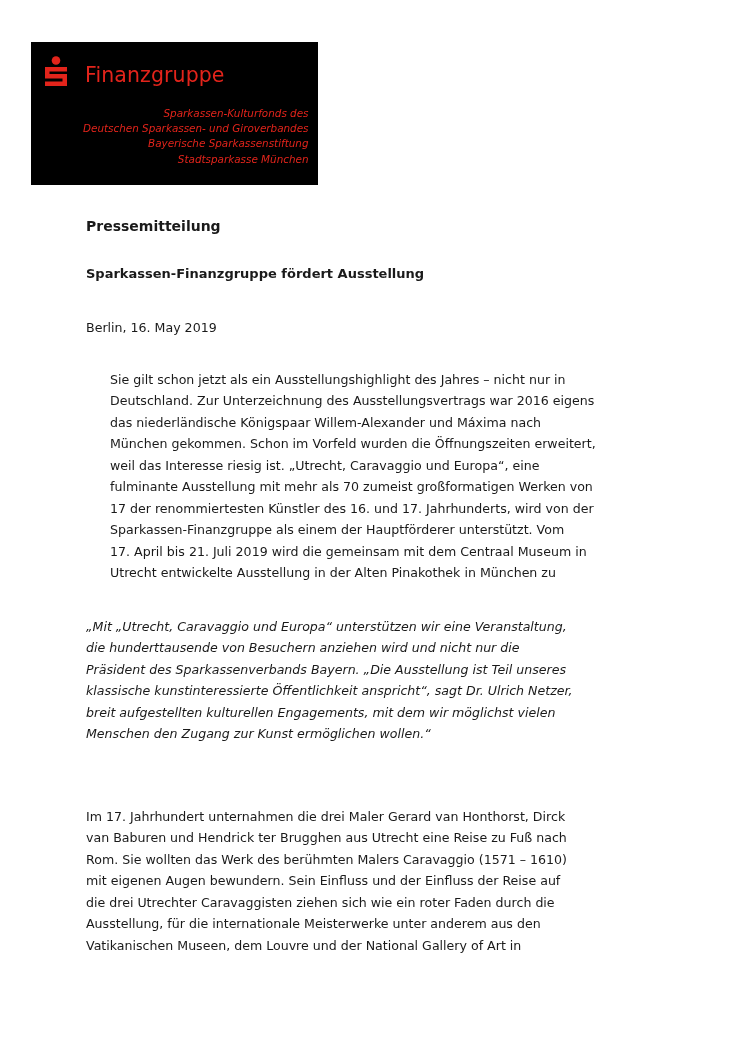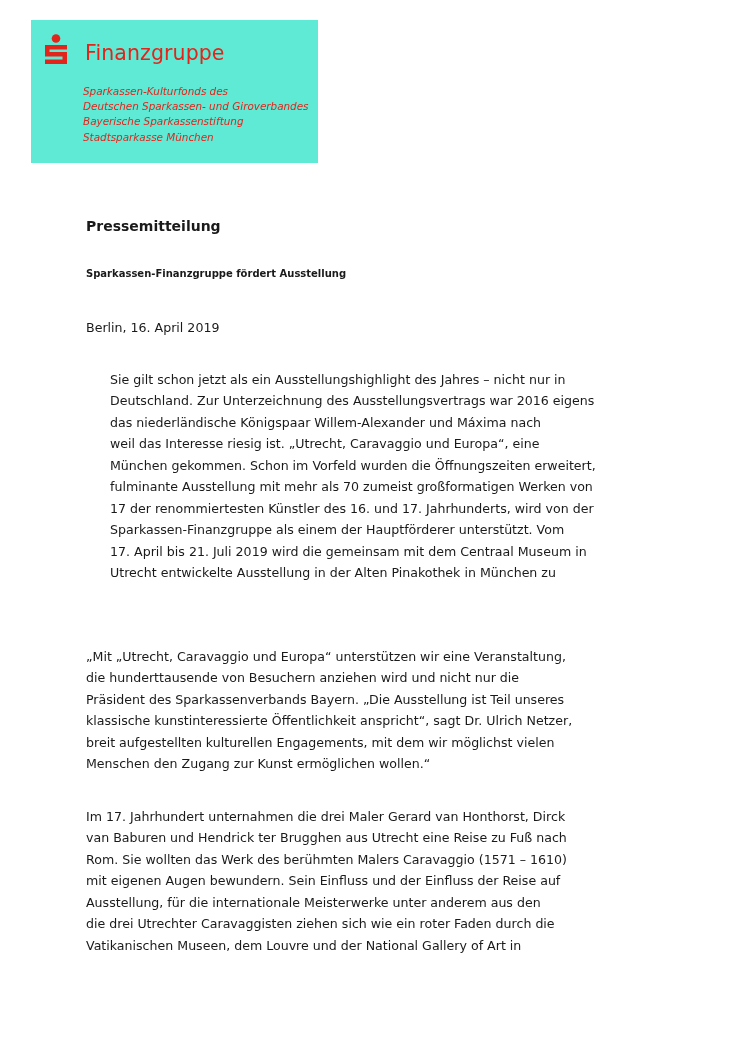--- a/index.html
+++ b/index.html
@@ -11,24 +11,25 @@
       width: 746px;
       height: 1056px;
       position: relative;
       overflow: hidden;
       font-family: "DejaVu Sans", "Liberation Sans", sans-serif;
       color: #1a1a1a;
     }
     .logo-block {
       position: absolute;
       left: 31px;
-      top: 20px;
+      top: 42px;
       width: 287px;
       height: 143px;
-      background: #5eead4;
+      background: #000000;
+      text-align: right;
     }
     .logo-s {
       position: absolute;
       left: 11px;
       top: 14px;
       width: 28px;
       height: 32px;
     }
     .logo-wordmark {
       position: absolute;
@@ -64,21 +65,21 @@
       left: 0;
       font-size: 14px;
       font-weight: bold;
       white-space: nowrap;
       line-height: 20px;
     }
     .headline {
       position: absolute;
       top: 265px;
       left: 0;
-      font-size: 10px;
+      font-size: 13px;
       font-weight: bold;
       line-height: 17px;
       white-space: nowrap;
     }
     .dateline {
       position: absolute;
       top: 319px;
       left: 0;
       font-size: 12.6px;
       line-height: 18px;
@@ -86,21 +87,21 @@
     }
     .para {
       position: absolute;
       left: 0;
       font-size: 12.6px;
       line-height: 21.45px;
       white-space: nowrap;
     }
     .para .ln { height: 21.45px; }
     .p1 { top: 369px; margin-left: 24px; }
-    .p2 { top: 646px; }
+    .p2 { top: 616px; font-style: italic; }
     .p3 { top: 806px; }
   </style>
 </head>
 <body>
 
 <div class="logo-block">
   <svg class="logo-s" viewBox="0 0 28 32">
     <circle cx="14" cy="4.5" r="4.3" fill="#e3241b"></circle>
     <path d="M3 11 h22 v4.5 h-17.5 v2.5 h17.5 v12 h-22 v-4.5 h17.5 v-3 h-17.5 z" fill="#e3241b"></path>
   </svg>
@@ -113,28 +114,28 @@
   </div>
 </div>
 
 <div class="doc">
   <div class="label">Pressemitteilung</div>
 
   <div class="headline">
     <div>Sparkassen-Finanzgruppe fördert Ausstellung</div>
   </div>
 
-  <div class="dateline">Berlin, 16. April 2019</div>
+  <div class="dateline">Berlin, 16. May 2019</div>
 
   <div class="para p1">
     <div class="ln">Sie gilt schon jetzt als ein Ausstellungshighlight des Jahres – nicht nur in</div>
     <div class="ln">Deutschland. Zur Unterzeichnung des Ausstellungsvertrags war 2016 eigens</div>
     <div class="ln">das niederländische Königspaar Willem-Alexander und Máxima nach</div>
+    <div class="ln">München gekommen. Schon im Vorfeld wurden die Öffnungszeiten erweitert,</div>
     <div class="ln">weil das Interesse riesig ist. „Utrecht, Caravaggio und Europa“, eine</div>
-    <div class="ln">München gekommen. Schon im Vorfeld wurden die Öffnungszeiten erweitert,</div>
     <div class="ln">fulminante Ausstellung mit mehr als 70 zumeist großformatigen Werken von</div>
     <div class="ln">17 der renommiertesten Künstler des 16. und 17. Jahrhunderts, wird von der</div>
     <div class="ln">Sparkassen-Finanzgruppe als einem der Hauptförderer unterstützt. Vom</div>
     <div class="ln">17. April bis 21. Juli 2019 wird die gemeinsam mit dem Centraal Museum in</div>
     <div class="ln">Utrecht entwickelte Ausstellung in der Alten Pinakothek in München zu</div>
   </div>
 
   <div class="para p2">
     <div class="ln">„Mit „Utrecht, Caravaggio und Europa“ unterstützen wir eine Veranstaltung,</div>
     <div class="ln">die hunderttausende von Besuchern anziehen wird und nicht nur die</div>
@@ -142,17 +143,17 @@
     <div class="ln">klassische kunstinteressierte Öffentlichkeit anspricht“, sagt Dr. Ulrich Netzer,</div>
     <div class="ln">breit aufgestellten kulturellen Engagements, mit dem wir möglichst vielen</div>
     <div class="ln">Menschen den Zugang zur Kunst ermöglichen wollen.“</div>
   </div>
 
   <div class="para p3">
     <div class="ln">Im 17. Jahrhundert unternahmen die drei Maler Gerard van Honthorst, Dirck</div>
     <div class="ln">van Baburen und Hendrick ter Brugghen aus Utrecht eine Reise zu Fuß nach</div>
     <div class="ln">Rom. Sie wollten das Werk des berühmten Malers Caravaggio (1571 – 1610)</div>
     <div class="ln">mit eigenen Augen bewundern. Sein Einfluss und der Einfluss der Reise auf</div>
+    <div class="ln">die drei Utrechter Caravaggisten ziehen sich wie ein roter Faden durch die</div>
     <div class="ln">Ausstellung, für die internationale Meisterwerke unter anderem aus den</div>
-    <div class="ln">die drei Utrechter Caravaggisten ziehen sich wie ein roter Faden durch die</div>
     <div class="ln">Vatikanischen Museen, dem Louvre und der National Gallery of Art in</div>
   </div>
 </div>
 
 </body></html>

